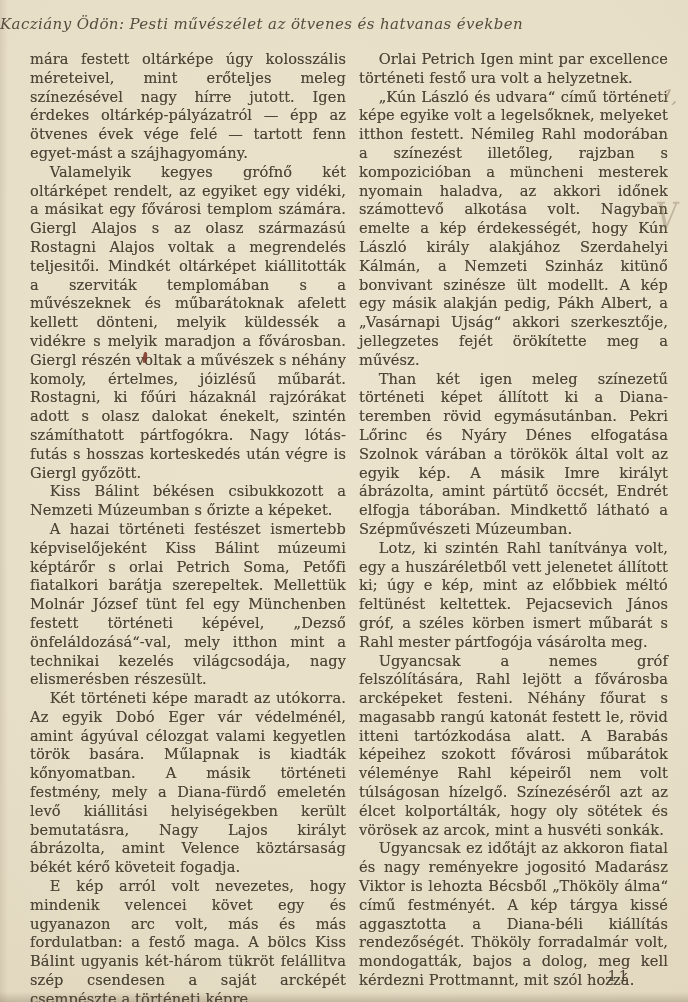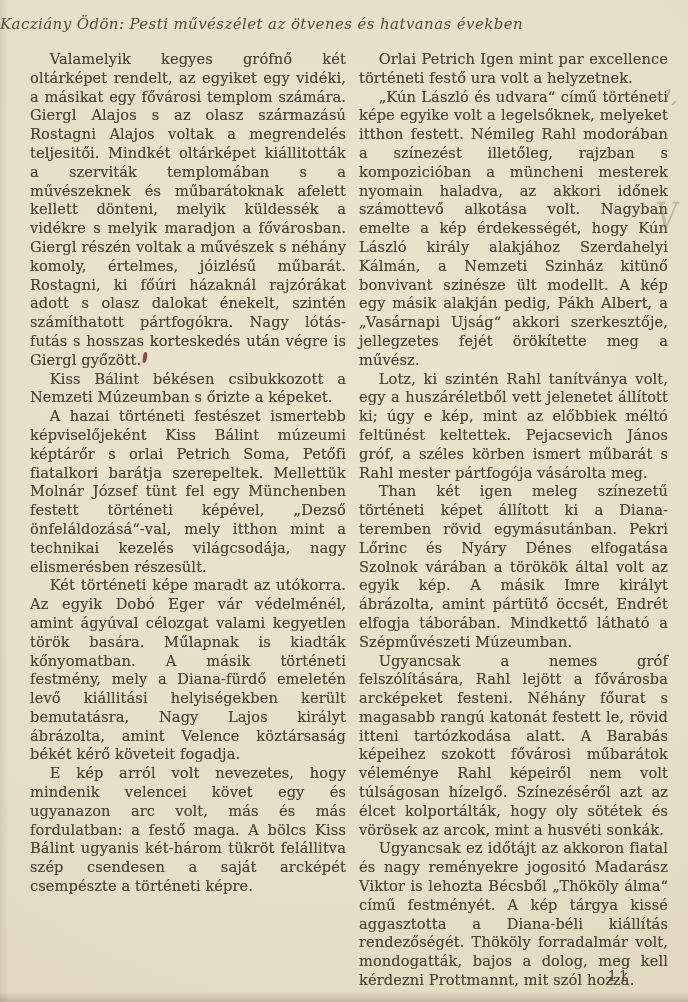--- a/index.html
+++ b/index.html
@@ -102,33 +102,34 @@
 </head>
 <body>
 
 <div class="page">
 
   <div class="running-header">Kacziány Ödön: Pesti művészélet az ötvenes és hatvanas években</div>
 
   <div class="columns">
 
     <div class="col left">
+      <p class="no-indent">mára festett oltárképe úgy kolosszális méreteivel, mint erőteljes meleg színezésével nagy hírre jutott. Igen érdekes oltárkép-pályázatról — épp az ötvenes évek vége felé — tartott fenn egyet-mást a szájhagyomány.</p>
       <p>Valamelyik kegyes grófnő két oltárképet rendelt, az egyiket egy vidéki, a másikat egy fővárosi templom számára. Giergl Alajos s az olasz származású Rostagni Alajos voltak a megrendelés teljesitői. Mindkét oltárképet kiállitották a szerviták templomában s a művészeknek és műbarátoknak afelett kellett dönteni, melyik küldessék a vidékre s melyik maradjon a fővárosban. Giergl részén voltak a művészek s néhány komoly, értelmes, jóizlésű műbarát. Rostagni, ki főúri házaknál rajzórákat adott s olasz dalokat énekelt, szintén számíthatott pártfogókra. Nagy lótás-futás s hosszas korteskedés után végre is Giergl győzött.</p>
       <p>Kiss Bálint békésen csibukkozott a Nemzeti Múzeumban s őrizte a képeket.</p>
       <p>A hazai történeti festészet ismertebb képviselőjeként Kiss Bálint múzeumi képtárőr s orlai Petrich Soma, Petőfi fiatalkori barátja szerepeltek. Mellettük Molnár József tünt fel egy Münchenben festett történeti képével, „Dezső önfeláldozásá“-val, mely itthon mint a technikai kezelés világcsodája, nagy elismerésben részesült.</p>
       <p>Két történeti képe maradt az utókorra. Az egyik Dobó Eger vár védelménél, amint ágyúval célozgat valami kegyetlen török basára. Műlapnak is kiadták kőnyomatban. A másik történeti festmény, mely a Diana-fürdő emeletén levő kiállitási helyiségekben került bemutatásra, Nagy Lajos királyt ábrázolta, amint Velence köztársaság békét kérő követeit fogadja.</p>
       <p>E kép arról volt nevezetes, hogy mindenik velencei követ egy és ugyanazon arc volt, más és más fordulatban: a festő maga. A bölcs Kiss Bálint ugyanis két-három tükröt felállitva szép csendesen a saját arcképét csempészte a történeti képre.</p>
 
     </div>
 
     <div class="col right">
       <p>Orlai Petrich Igen mint par excellence történeti festő ura volt a helyzetnek.</p>
       <p>„Kún László és udvara“ című történeti képe egyike volt a legelsőknek, melyeket itthon festett. Némileg Rahl modorában a színezést illetőleg, rajzban s kompozicióban a müncheni mesterek nyomain haladva, az akkori időnek számottevő alkotása volt. Nagyban emelte a kép érdekességét, hogy Kún László király alakjához Szerdahelyi Kálmán, a Nemzeti Szinház kitünő bonvivant szinésze ült modellt. A kép egy másik alakján pedig, Pákh Albert, a „Vasárnapi Ujság“ akkori szerkesztője, jellegzetes fejét örökítette meg a művész.</p>
+      <p>Than két igen meleg színezetű történeti képet állított ki a Diana-teremben rövid egymásutánban. Pekri Lőrinc és Nyáry Dénes elfogatása Szolnok várában a törökök által volt az egyik kép. A másik Imre királyt ábrázolta, amint pártütő öccsét, Endrét elfogja táborában. Mindkettő látható a Szépművészeti Múzeumban.</p>
       <p>Lotz, ki szintén Rahl tanítványa volt, egy a huszáréletből vett jelenetet állított ki; úgy e kép, mint az előbbiek méltó feltünést keltettek. Pejacsevich János gróf, a széles körben ismert műbarát s Rahl mester pártfogója vásárolta meg.</p>
-      <p>Than két igen meleg színezetű történeti képet állított ki a Diana-teremben rövid egymásutánban. Pekri Lőrinc és Nyáry Dénes elfogatása Szolnok várában a törökök által volt az egyik kép. A másik Imre királyt ábrázolta, amint pártütő öccsét, Endrét elfogja táborában. Mindkettő látható a Szépművészeti Múzeumban.</p>
       <p>Ugyancsak a nemes gróf felszólítására, Rahl lejött a fővárosba arcképeket festeni. Néhány főurat s magasabb rangú katonát festett le, rövid itteni tartózkodása alatt. A Barabás képeihez szokott fővárosi műbarátok véleménye Rahl képeiről nem volt túlságosan hízelgő. Színezéséről azt az élcet kolportálták, hogy oly sötétek és vörösek az arcok, mint a husvéti sonkák.</p>
       <p>Ugyancsak ez időtájt az akkoron fiatal és nagy reményekre jogositó Madarász Viktor is lehozta Bécsből „Thököly álma“ című festményét. A kép tárgya kissé aggasztotta a Diana-béli kiállítás rendezőségét. Thököly forradalmár volt, mondogatták, bajos a dolog, meg kell kérdezni Prottmannt, mit szól hozzá.</p>
 
     </div>
 
   </div>
 
   <div class="page-number">11</div>
 
   <span class="pencil-mark mark-1">1,</span>

